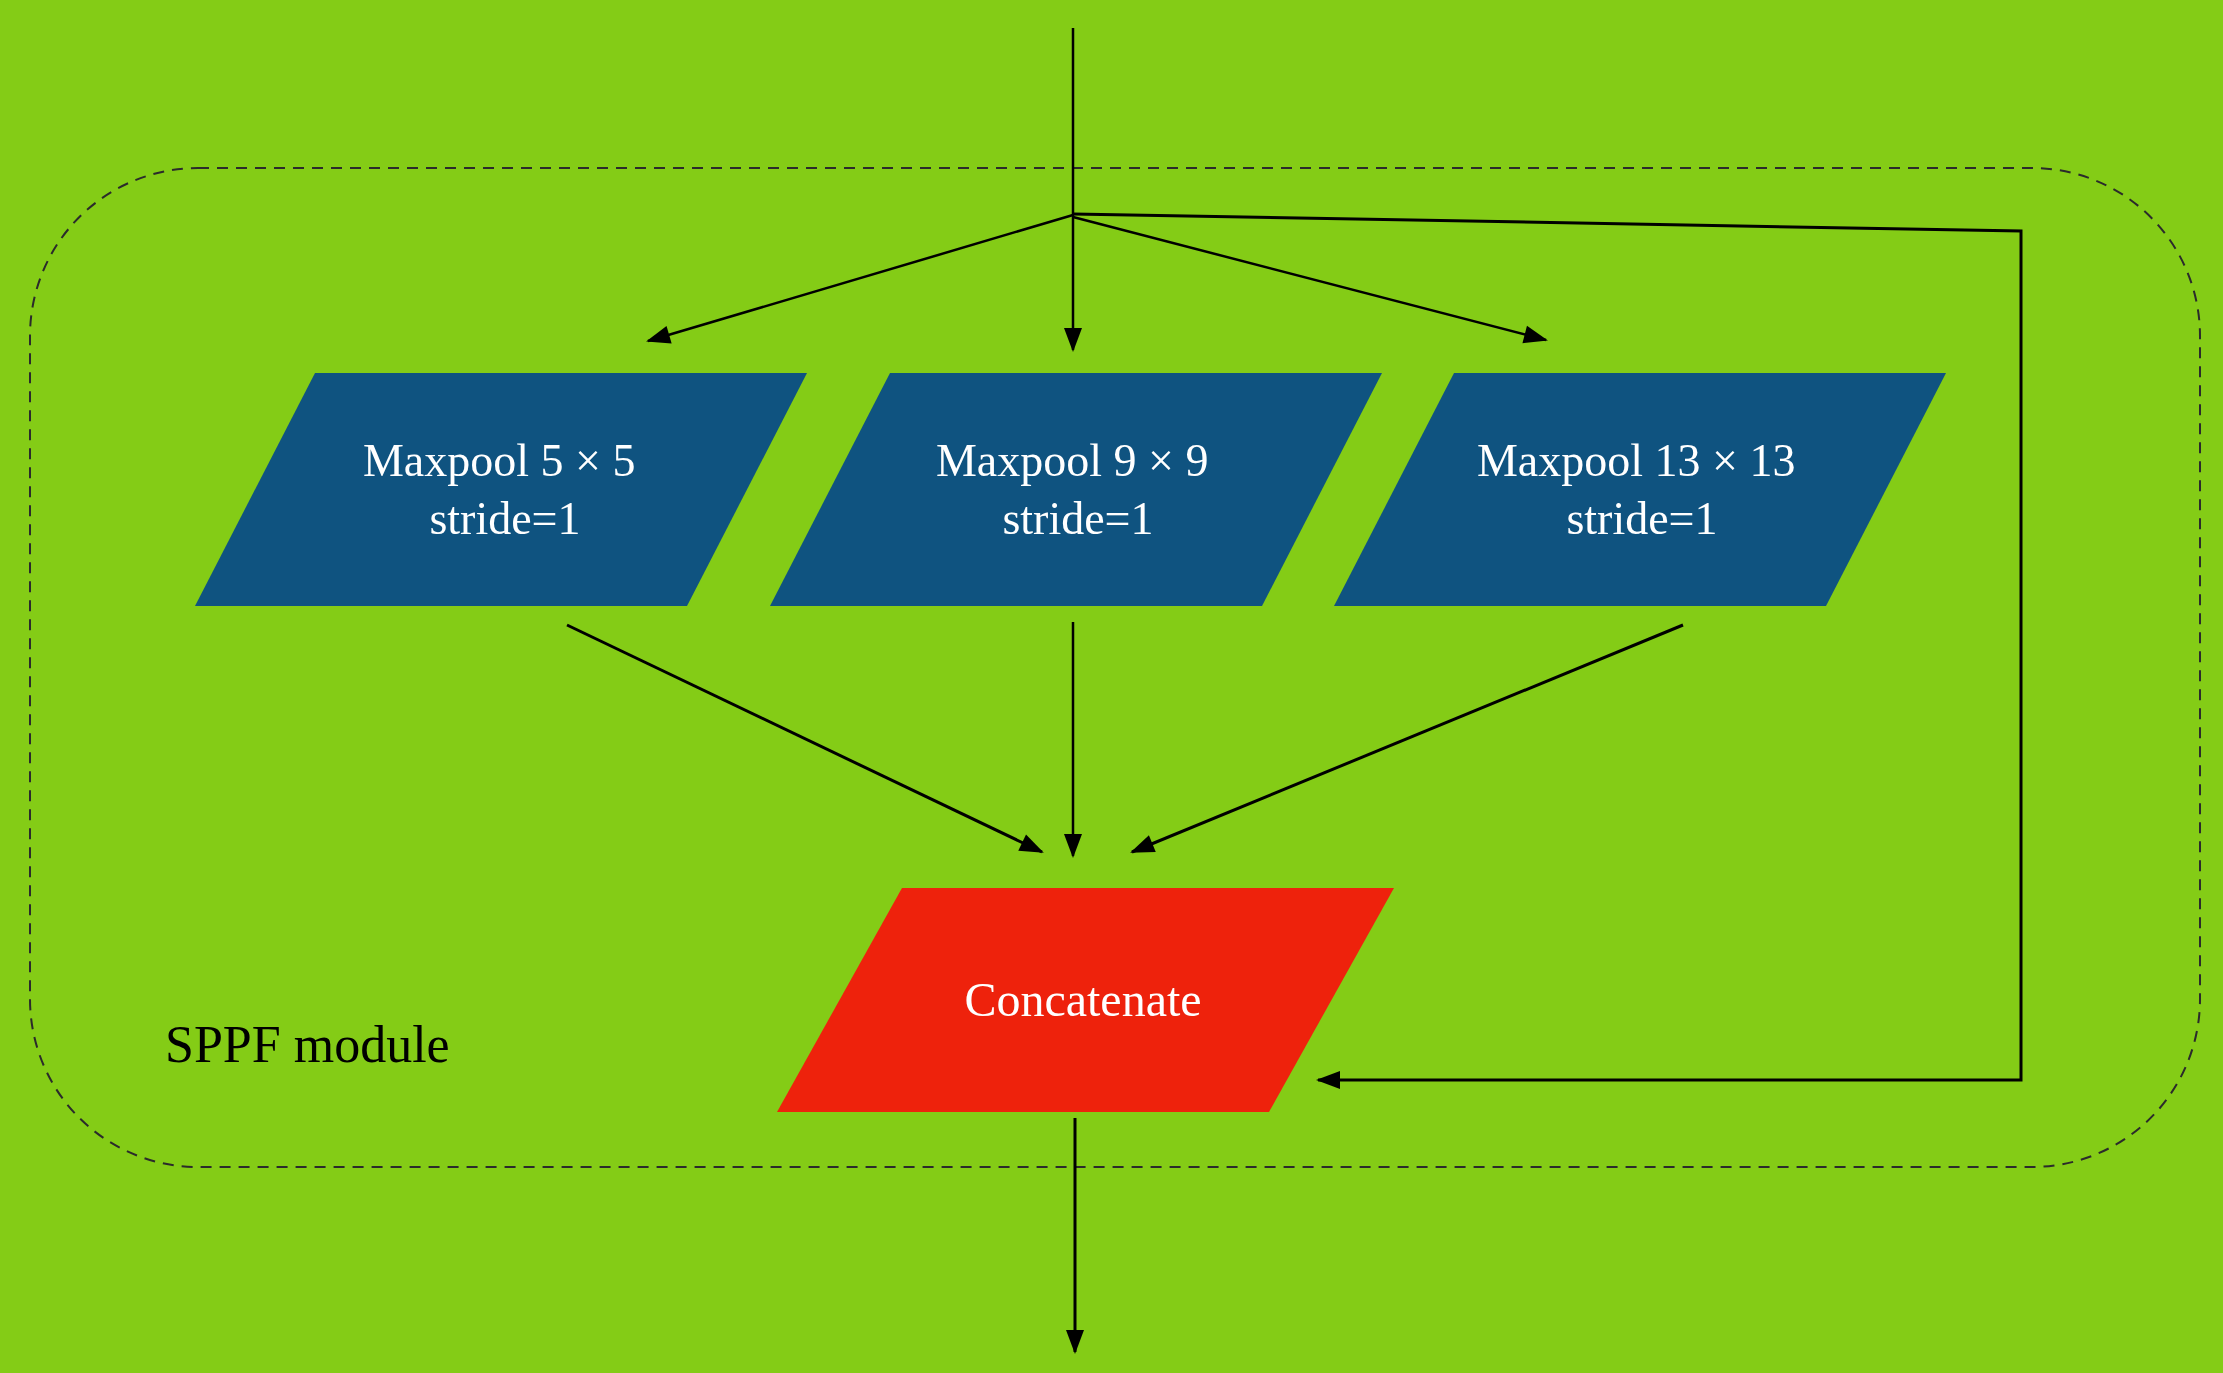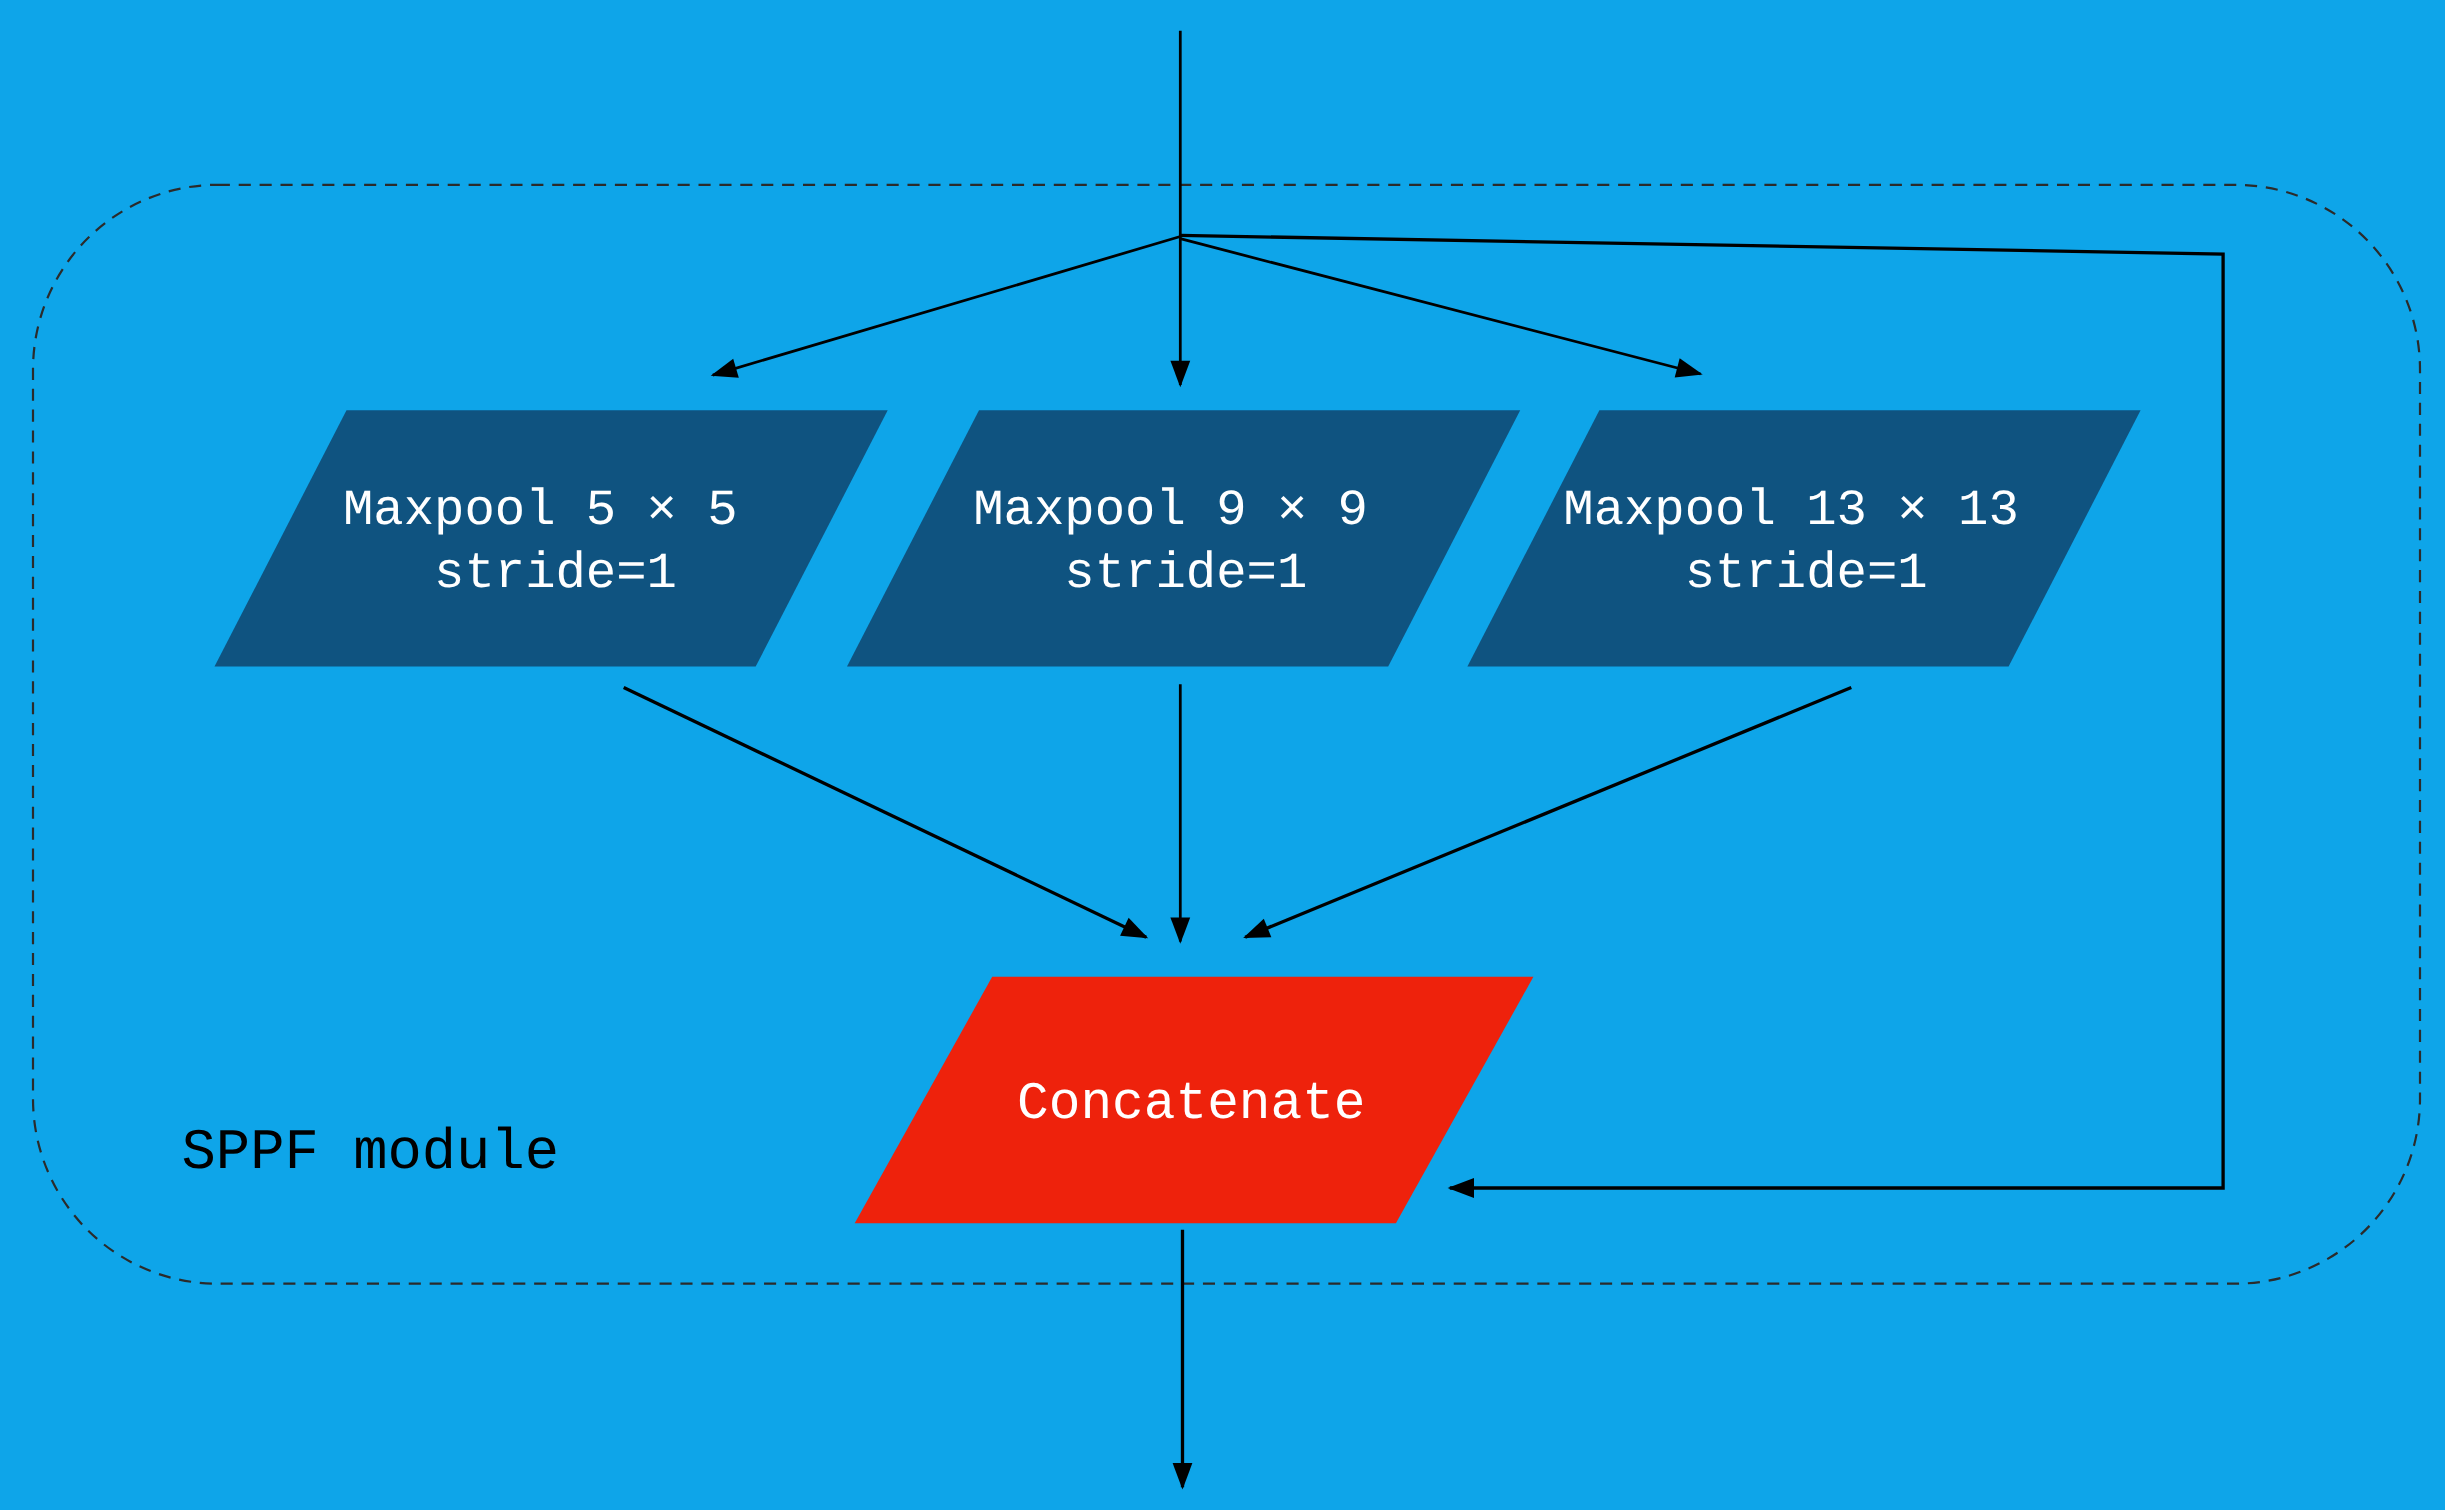--- a/index.html
+++ b/index.html
@@ -4,22 +4,22 @@
 <style>
   html, body {
     margin: 0;
     padding: 0;
     background: #ffffff;
   }
   .stage {
     position: relative;
     width: 2223px;
     height: 1373px;
-    background: #0ea5e9;
-    font-family: Liberation Mono, monospace;
+    background: #84cc16;
+    font-family: Liberation Serif, serif;
   }
   .stage svg {
     position: absolute;
     top: 0;
     left: 0;
     width: 100%;
     height: 100%;
   }
   .flow-line {
     fill: none;

